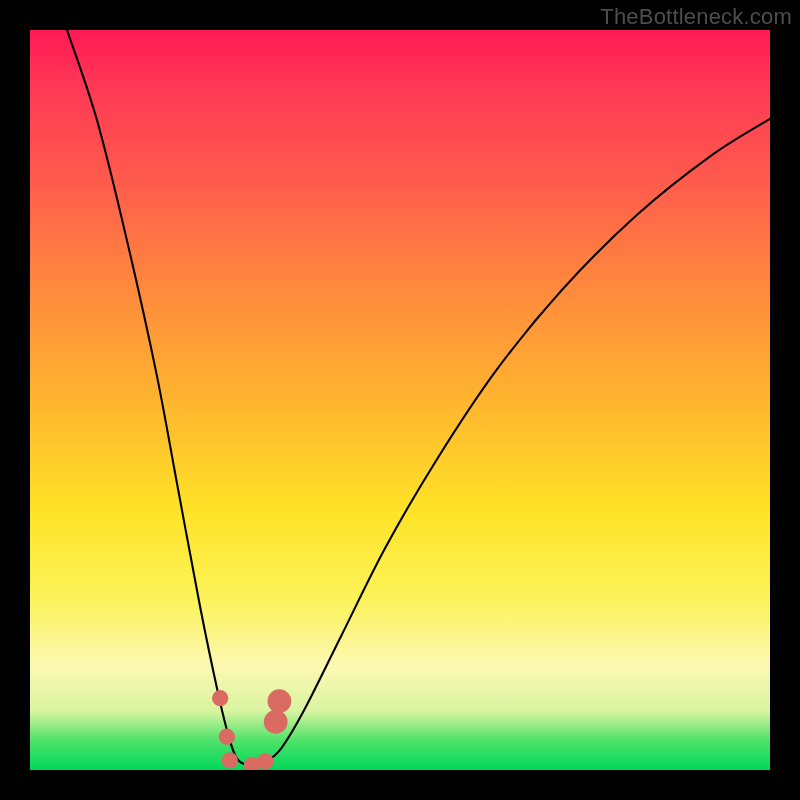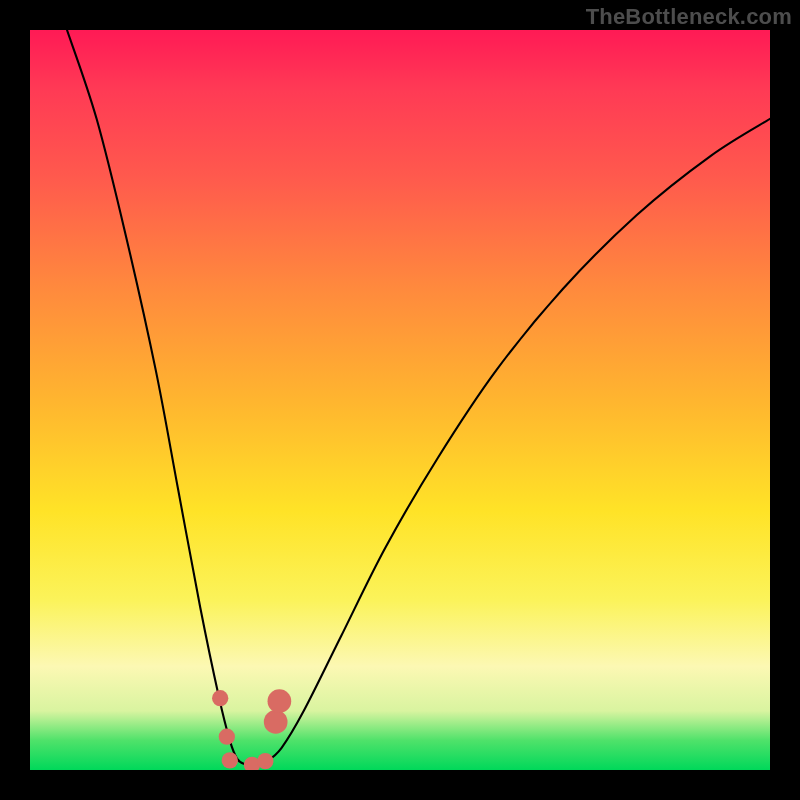--- a/index.html
+++ b/index.html
@@ -39,21 +39,21 @@
       #4fe26a 96%,
       #00d85a 100%
     );
   }
   .watermark {
     position: absolute;
     top: 4px;
     right: 8px;
     color: #4d4d4d;
     font-size: 22px;
-    font-weight: 700;
+    font-weight: 400;
     letter-spacing: 0.2px;
     user-select: none;
   }
   svg.curve {
     position: absolute;
     left: 0;
     top: 0;
     width: 740px;
     height: 740px;
   }

